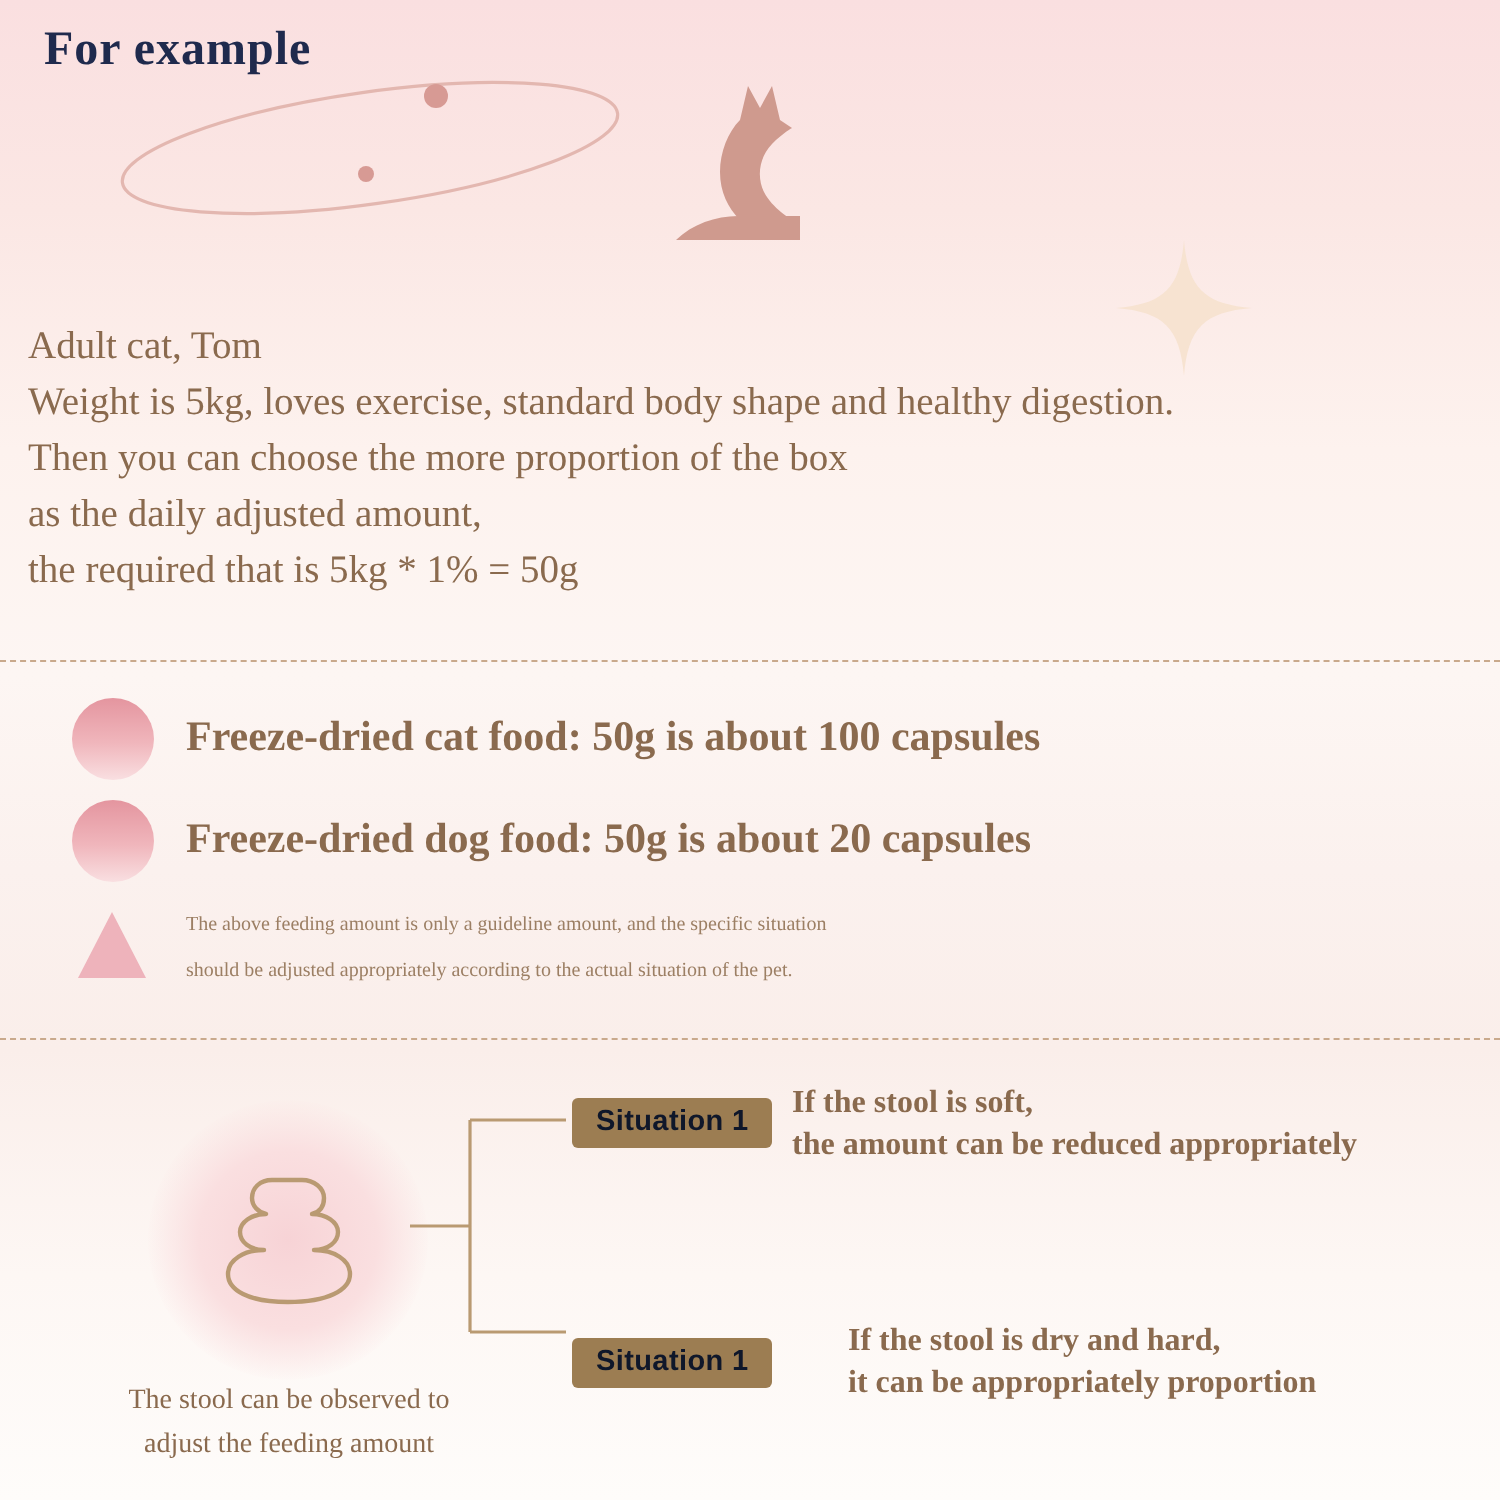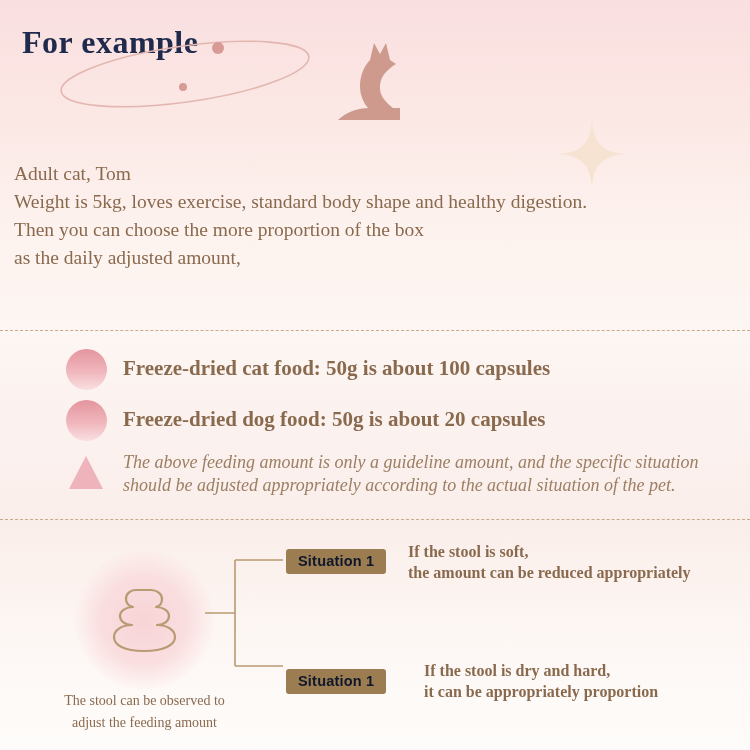--- a/index.html
+++ b/index.html
@@ -18,24 +18,24 @@
     width: 750px;
     height: 750px;
     background: linear-gradient(180deg, #fadfe0 0%, #fbe7e4 14%, #fdf2ee 30%, #fdf6f3 45%, #fbf1ee 58%, #faeeea 70%, #fdf7f4 85%, #fefcfa 100%);
     overflow: hidden;
   }
 
   
   .header-title {
     position: absolute;
     left: 22px;
-    top: 24px;
+    top: 12px;
     font-family: "Liberation Serif", serif;
     font-weight: bold;
-    font-size: 32px;
+    font-size: 24px;
     color: #1f2a4d;
     letter-spacing: 0.5px;
   }
   .swoosh {
     position: absolute;
     left: 40px;
     top: 34px;
     width: 290px;
     height: 80px;
     pointer-events: none;
@@ -85,21 +85,21 @@
     position: absolute;
     left: 0;
     top: 348px;
     width: 750px;
   }
   .bullet-row {
     position: relative;
     display: flex;
     align-items: flex-start;
     margin-bottom: 9px;
-    padding-left: 66px;
+    padding-left: 36px;
   }
   .bullet-dot {
     width: 41px;
     height: 41px;
     border-radius: 50%;
     background: linear-gradient(180deg, #e4959f 0%, #f0b6bc 55%, #f9dfe1 100%);
     flex: 0 0 auto;
     margin-top: 1px;
   }
   .bullet-triangle {
@@ -123,26 +123,25 @@
   .bullet-text {
     margin-left: 16px;
     color: #8a6a4e;
     font-weight: bold;
     font-size: 21px;
     line-height: 41px;
   }
   .note-text {
     margin-left: 16px;
     color: #9c7f64;
-    font-size: 18px;
+    font-size: 10px;
     line-height: 23px;
     max-width: 630px;
     font-weight: normal;
     padding-top: 1px;
-    font-style: italic;
   }
 
   
   .bottom {
     position: absolute;
     left: 0;
     top: 524px;
     width: 750px;
     height: 226px;
   }
@@ -192,21 +191,21 @@
   }
   .badge-one { left: 286px; top: 25px; }
   .badge-two { left: 286px; top: 145px; }
   .situation-text {
     position: absolute;
     color: #8a6a4e;
     font-size: 16px;
     line-height: 21px;
     font-weight: bold;
   }
-  .text-one { left: 408px; top: 17px; }
+  .text-one { left: 396px; top: 17px; }
   .text-two { left: 396px; top: 136px; margin-left: 28px; }
 </style>
 </head>
 <body>
 
 <div class="page">
 
   <div class="header-title">For example</div>
 
   <svg class="swoosh" viewBox="0 0 290 80">
@@ -224,20 +223,21 @@
 
   <svg class="sparkle" viewBox="0 0 68 68">
     <path d="M34 0 C36 24 44 32 68 34 C44 36 36 44 34 68 C32 44 24 36 0 34 C24 32 32 24 34 0 Z" fill="#f7e3d1"></path>
   </svg>
 
   <div class="intro">
     <div>Adult cat, Tom</div>
     <div>Weight is 5kg, loves exercise, standard body shape and healthy digestion.</div>
     <div>Then you can choose the more proportion of the box</div>
     <div>as the daily adjusted amount,</div>
+    <div>the required that is 5kg * 1% = 50g</div>
   </div>
 
   <div class="divider one"></div>
 
   <div class="bullets">
 
     <div class="bullet-row">
       <div class="bullet-dot"></div>
       <div class="bullet-text">Freeze-dried cat food: 50g is about 100 capsules</div>
     </div>

